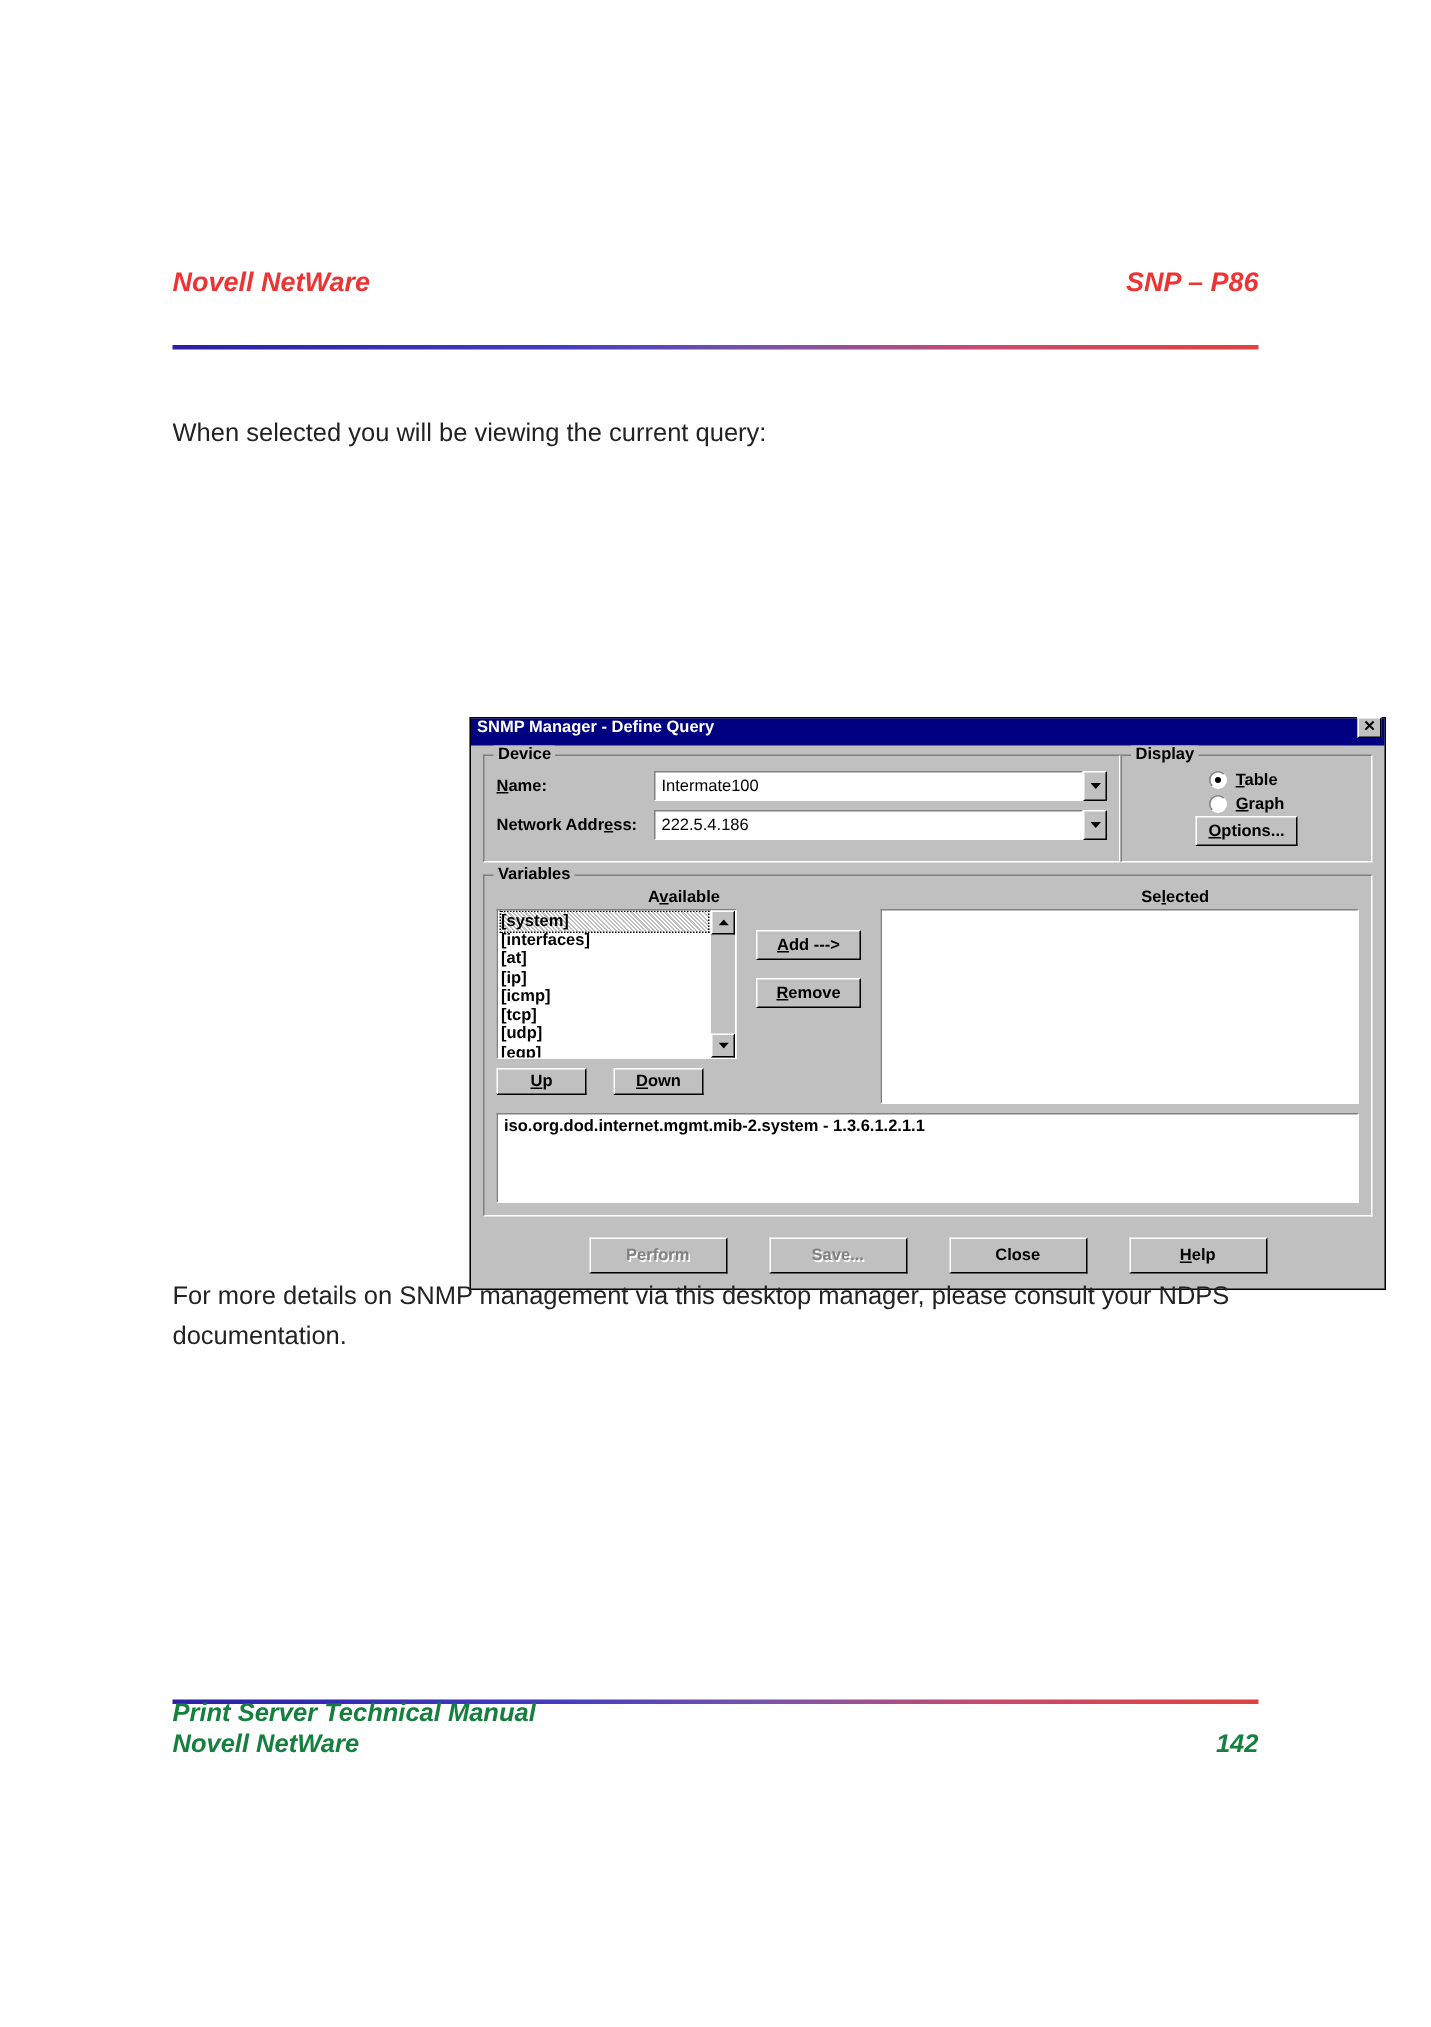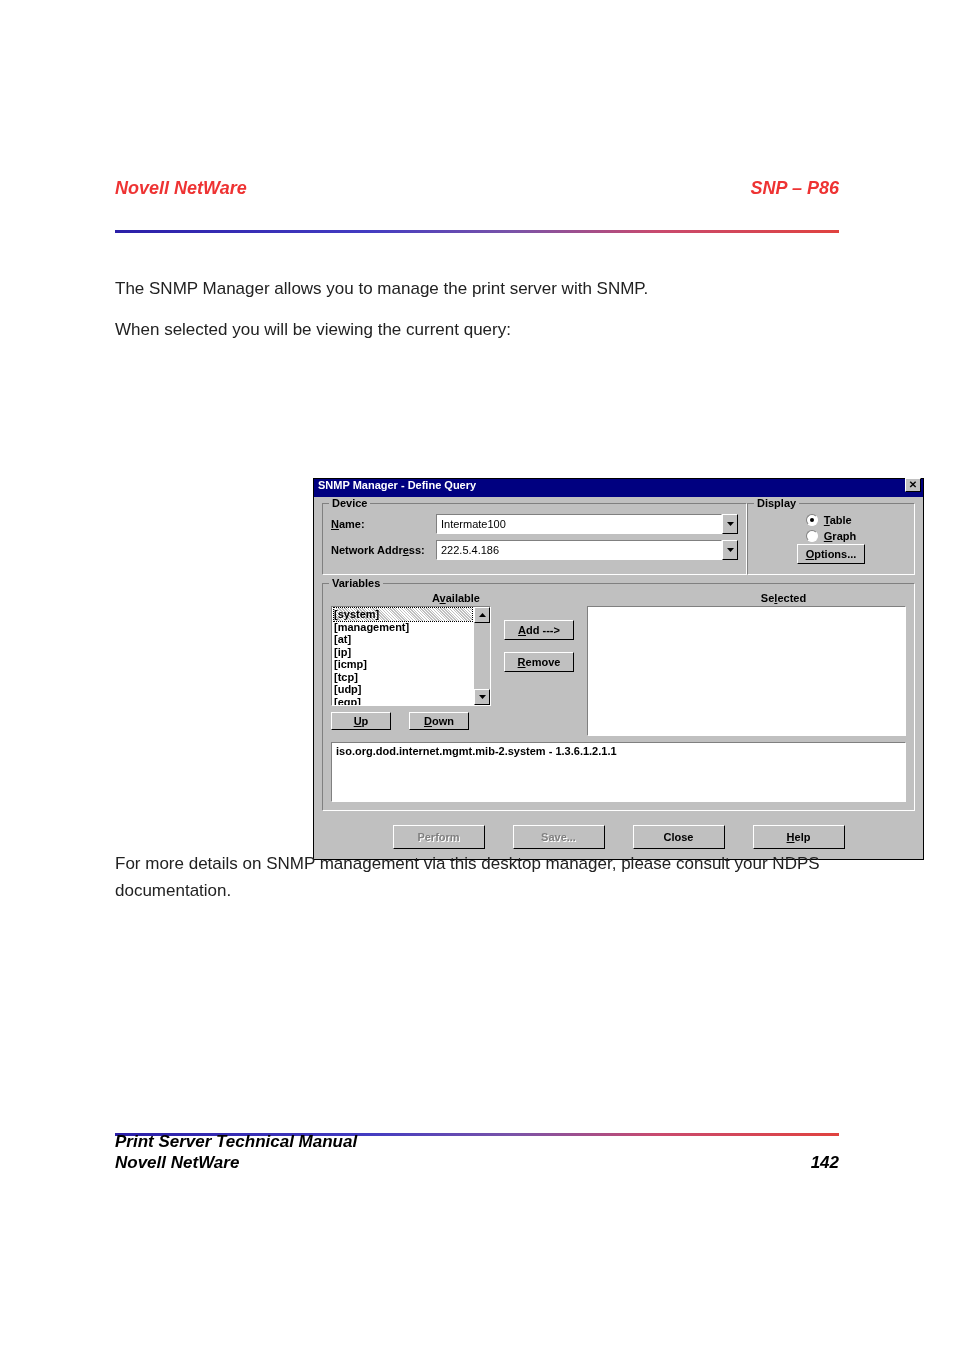--- a/index.html
+++ b/index.html
@@ -7,21 +7,21 @@
   .page { position: relative; width: 954px; height: 1351px; padding: 140px 115px 70px 115px; }
 
   .top-rule, .bottom-rule { position: absolute; left: 115px; right: 115px; height: 3px; }
   .top-rule { top: 230px; background: linear-gradient(to right, #2b1fa8 0%, #433cc2 35%, #7a53a8 55%, #c94a6e 75%, #e0423f 100%); }
   .bottom-rule { bottom: 215px; background: linear-gradient(to right, #2b1fa8 0%, #433cc2 35%, #7a53a8 55%, #c94a6e 75%, #e0423f 100%); }
 
   .header-row { position: absolute; top: 178px; left: 115px; right: 115px; display: flex; justify-content: space-between; font-size: 18px; font-weight: bold; font-style: italic; }
   .header-left { color: #e33; }
   .header-right { color: #e33; }
 
-  .footer-row { position: absolute; bottom: 178px; left: 115px; right: 115px; display: flex; justify-content: space-between; align-items: flex-end; font-size: 17px; font-weight: bold; font-style: italic; color: #000000; }
+  .footer-row { position: absolute; bottom: 178px; left: 115px; right: 115px; display: flex; justify-content: space-between; align-items: flex-end; font-size: 17px; font-weight: bold; font-style: italic; color: #15803d; }
   .footer-left { text-align: left; line-height: 1.25; }
   .footer-right { text-align: right; }
 
   .body-text { position: absolute; left: 115px; right: 115px; font-size: 17px; color: #222; line-height: 1.6; }
   .body-top { top: 275px; }
   .body-top p { margin-bottom: 14px; }
   .body-bottom { top: 850px; }
   .body-bottom p { margin-bottom: 14px; }
   .indent { margin-left: 60px; }
 
@@ -89,21 +89,20 @@
 
 <div class="page">
 
   <div class="header-row">
     <span class="header-left">Novell NetWare</span>
     <span class="header-right">SNP – P86</span>
   </div>
   <div class="top-rule"></div>
 
   <div class="body-text body-top">
-    <p>The SNMP Manager allows you to manage the print server with SNMP.</p>
     <p>When selected you will be viewing the current query:</p>
   </div>
 
   <div class="dialog">
     <div class="titlebar">
       <span>SNMP Manager - Define Query</span>
       <span class="close">
         <span>✕</span>
       </span>
     </div>
@@ -163,21 +162,21 @@
         <span class="group-title">Variables</span>
         <div class="var-headers">
           <span class="var-h-avail"><span>A</span><span class="ul">v</span><span>ailable</span></span>
           <span class="var-h-sel"><span>Se</span><span class="ul">l</span><span>ected</span></span>
         </div>
         <div class="var-main">
           <div style="display:flex;flex-direction:column;">
             <div class="listbox">
               <div class="list-items">
                 <div class="sel">[system]</div>
-                <div>[management]</div>
+                <div>[interfaces]</div>
                 <div>[at]</div>
                 <div>[ip]</div>
                 <div>[icmp]</div>
                 <div>[tcp]</div>
                 <div>[udp]</div>
                 <div>[egp]</div>
               </div>
               <div class="scrollbar-v">
                 <div class="sb-btn">
                     <svg viewBox="0 0 7 4">

